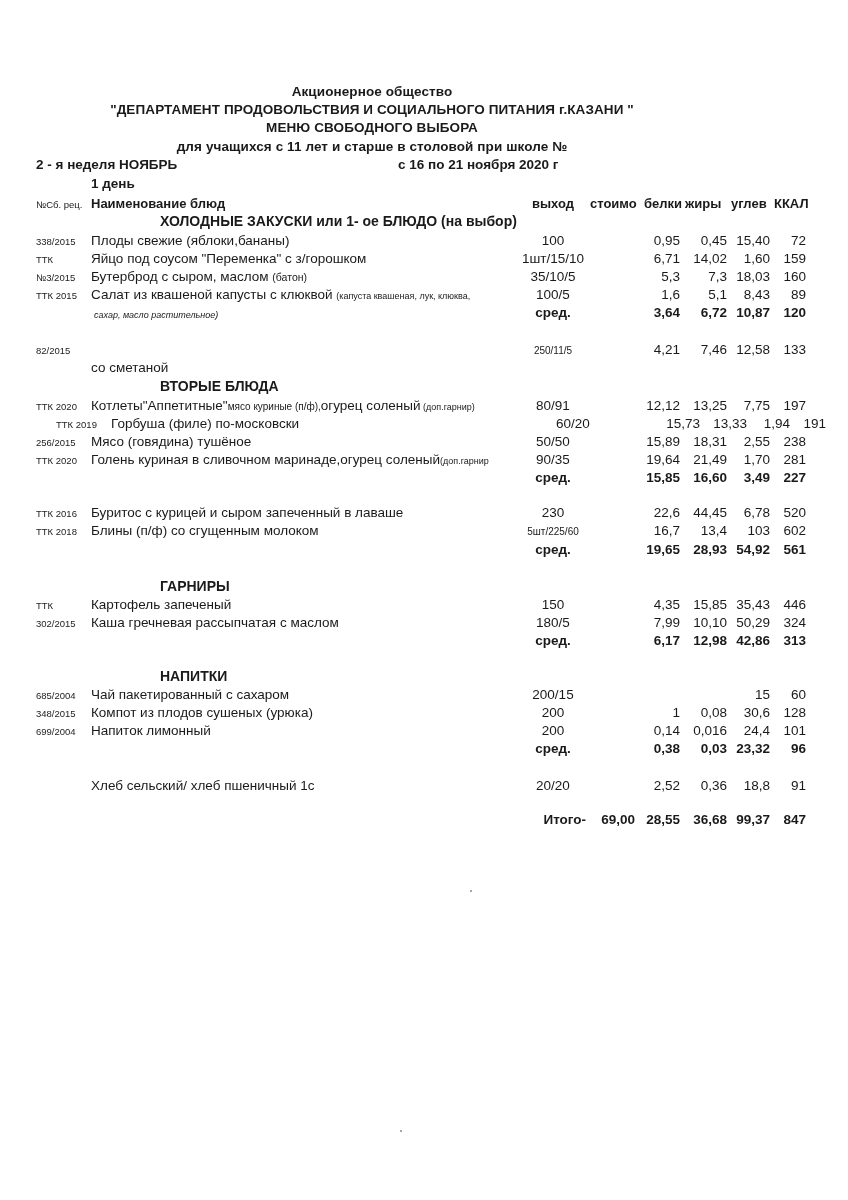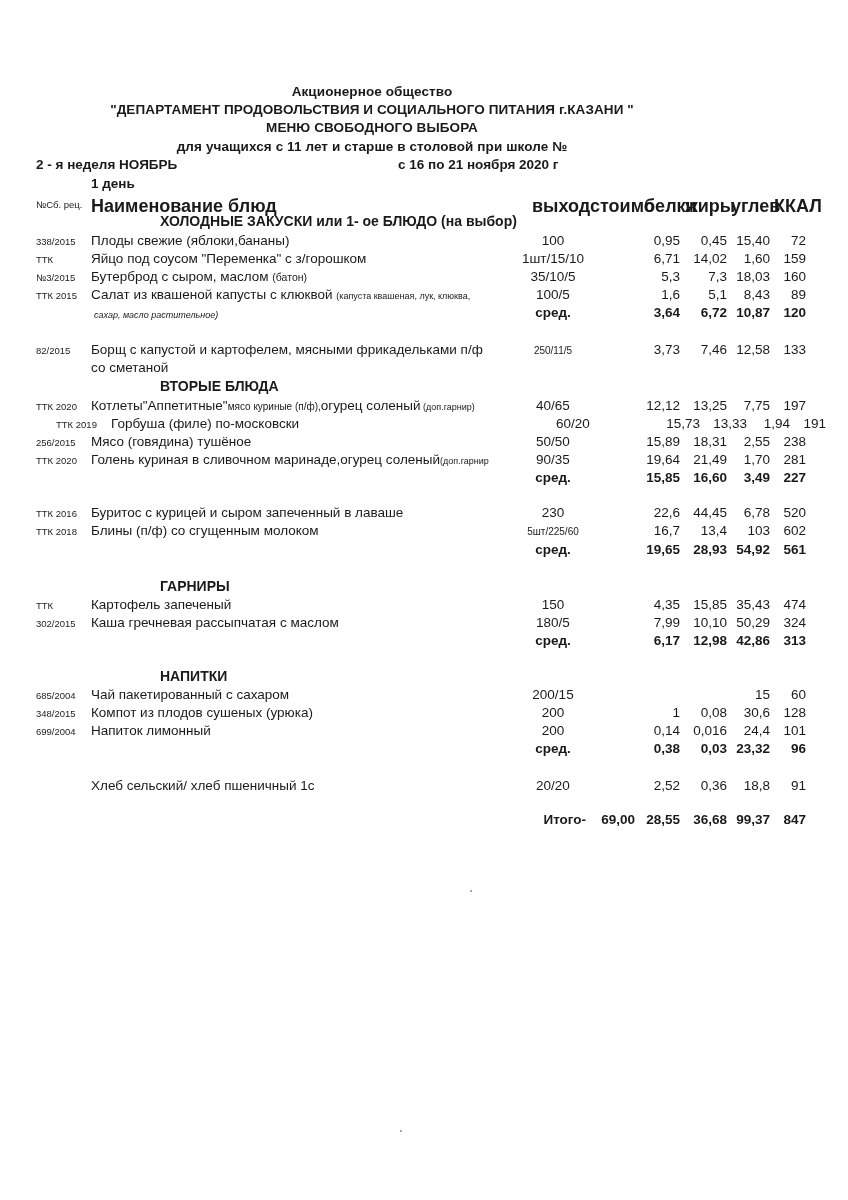--- a/index.html
+++ b/index.html
@@ -2,21 +2,21 @@
 <html><head>
 <meta charset="utf-8">
 <style>
   html, body { margin: 0; padding: 0; background: #ffffff; }
   body { width: 848px; height: 1200px; position: relative; overflow: hidden;
          font-family: "Liberation Sans", sans-serif; color: #1a1a1a; }
   .hdr { position: absolute; left: 0; width: 744px; text-align: center;
          font-weight: bold; font-size: 13.5px; letter-spacing: 0.1px; }
   .abs { position: absolute; white-space: nowrap; }
   .b { font-weight: bold; }
-  .colh { position: absolute; top: 196px; font-weight: bold; font-size: 18px; }
+  .colh { position: absolute; top: 196px; font-weight: bold; font-size: 13px; }
   .sec { position: absolute; font-weight: bold; font-size: 14px; white-space: nowrap; }
   .row { position: absolute; left: 0; width: 848px; height: 18px; }
   .row > span { position: absolute; white-space: nowrap; top: 0; }
   .code { left: 36px; font-size: 9.5px; top: 3px !important; color: #222; }
   .name { left: 91px; font-size: 13.5px; }
   .small { font-size: 9px; }
   .out { left: 518px; width: 70px; text-align: center; font-size: 13.5px; }
   .out.sm { font-size: 10px; top: 3px !important; }
   .n { text-align: right; font-size: 13.5px; }
   .c-cost { left: 590px; width: 45px; }
@@ -89,35 +89,34 @@
   <span class="small" style="left:94px; top:5px;font-style:italic;">сахар, масло растительное)</span>
   <span class="out">сред.</span>
   <span class="n c-prot">3,64</span>
   <span class="n c-fat">6,72</span>
   <span class="n c-carb">10,87</span>
   <span class="n c-kcal">120</span>
 </div>
 
 <div class="row" style="top:342px;">
   <span class="code">82/2015</span>
-  <span class="name">Борщ с капустой и картофелем, мясными фрикадельками п/ф</span>
   <span class="out sm">250/11/5</span>
-  <span class="n c-prot">3,73</span>
+  <span class="n c-prot">4,21</span>
   <span class="n c-fat">7,46</span>
   <span class="n c-carb">12,58</span>
   <span class="n c-kcal">133</span>
 </div>
 <div class="abs" style="left:91px; top:360px; font-size:13.5px;">со сметаной</div>
 
 <div class="sec" style="left:160px; top:378px;">ВТОРЫЕ  БЛЮДА</div>
 
 <div class="row" style="top:398px;">
   <span class="code">ТТК 2020</span>
   <span class="name"><span>Котлеты"Аппетитные"</span><span class="small" style="font-size:10px;">мясо куриные (п/ф),</span><span>огурец соленый</span><span class="small"> (доп.гарнир)</span></span>
-  <span class="out">40/65</span>
+  <span class="out">80/91</span>
   <span class="n c-prot">12,12</span>
   <span class="n c-fat">13,25</span>
   <span class="n c-carb">7,75</span>
   <span class="n c-kcal">197</span>
 </div>
 <div class="row" style="top:416px;margin-left:20px;">
   <span class="code">ТТК 2019</span>
   <span class="name">Горбуша (филе) по-московски</span>
   <span class="out">60/20</span>
   <span class="n c-prot">15,73</span>
@@ -178,21 +177,21 @@
 </div>
 
 <div class="sec" style="left:160px; top:578px;">ГАРНИРЫ</div>
 <div class="row" style="top:597px;">
   <span class="code">ТТК</span>
   <span class="name">Картофель запеченый</span>
   <span class="out">150</span>
   <span class="n c-prot">4,35</span>
   <span class="n c-fat">15,85</span>
   <span class="n c-carb">35,43</span>
-  <span class="n c-kcal">474</span>
+  <span class="n c-kcal">446</span>
 </div>
 <div class="row" style="top:615px;">
   <span class="code">302/2015</span>
   <span class="name">Каша гречневая  рассыпчатая с маслом</span>
   <span class="out">180/5</span>
   <span class="n c-prot">7,99</span>
   <span class="n c-fat">10,10</span>
   <span class="n c-carb">50,29</span>
   <span class="n c-kcal">324</span>
 </div>

